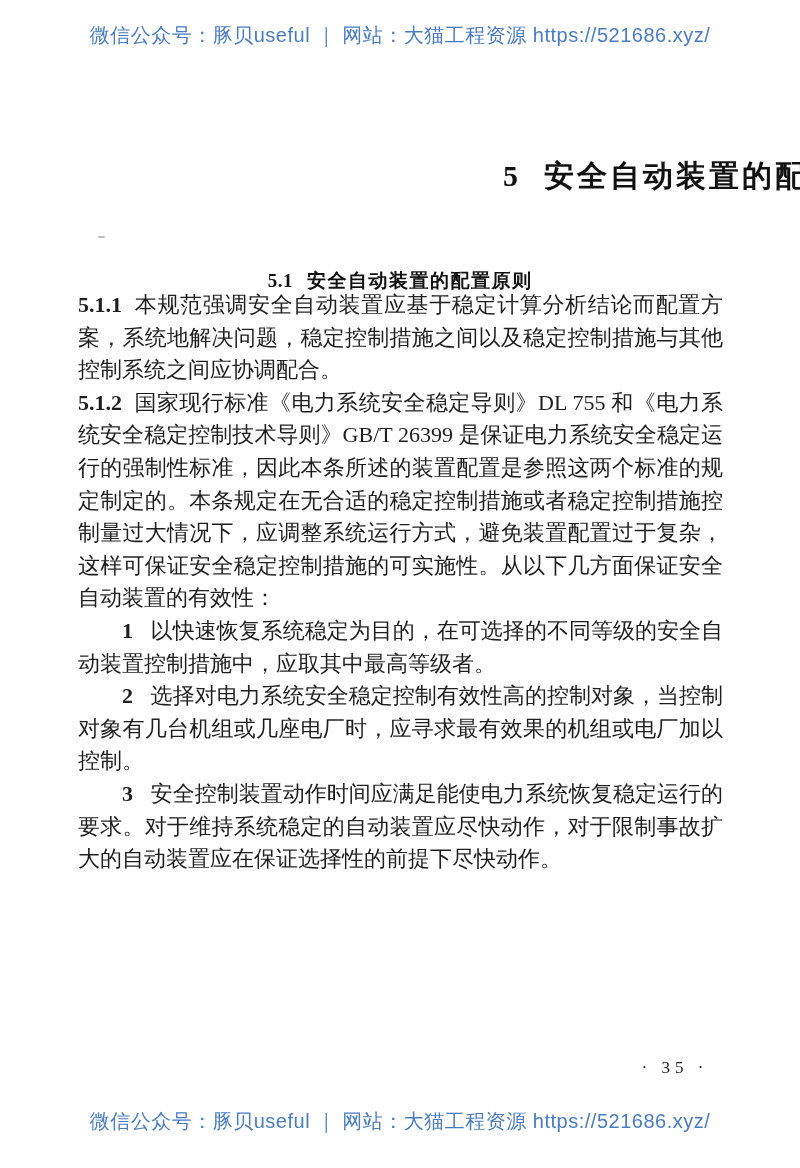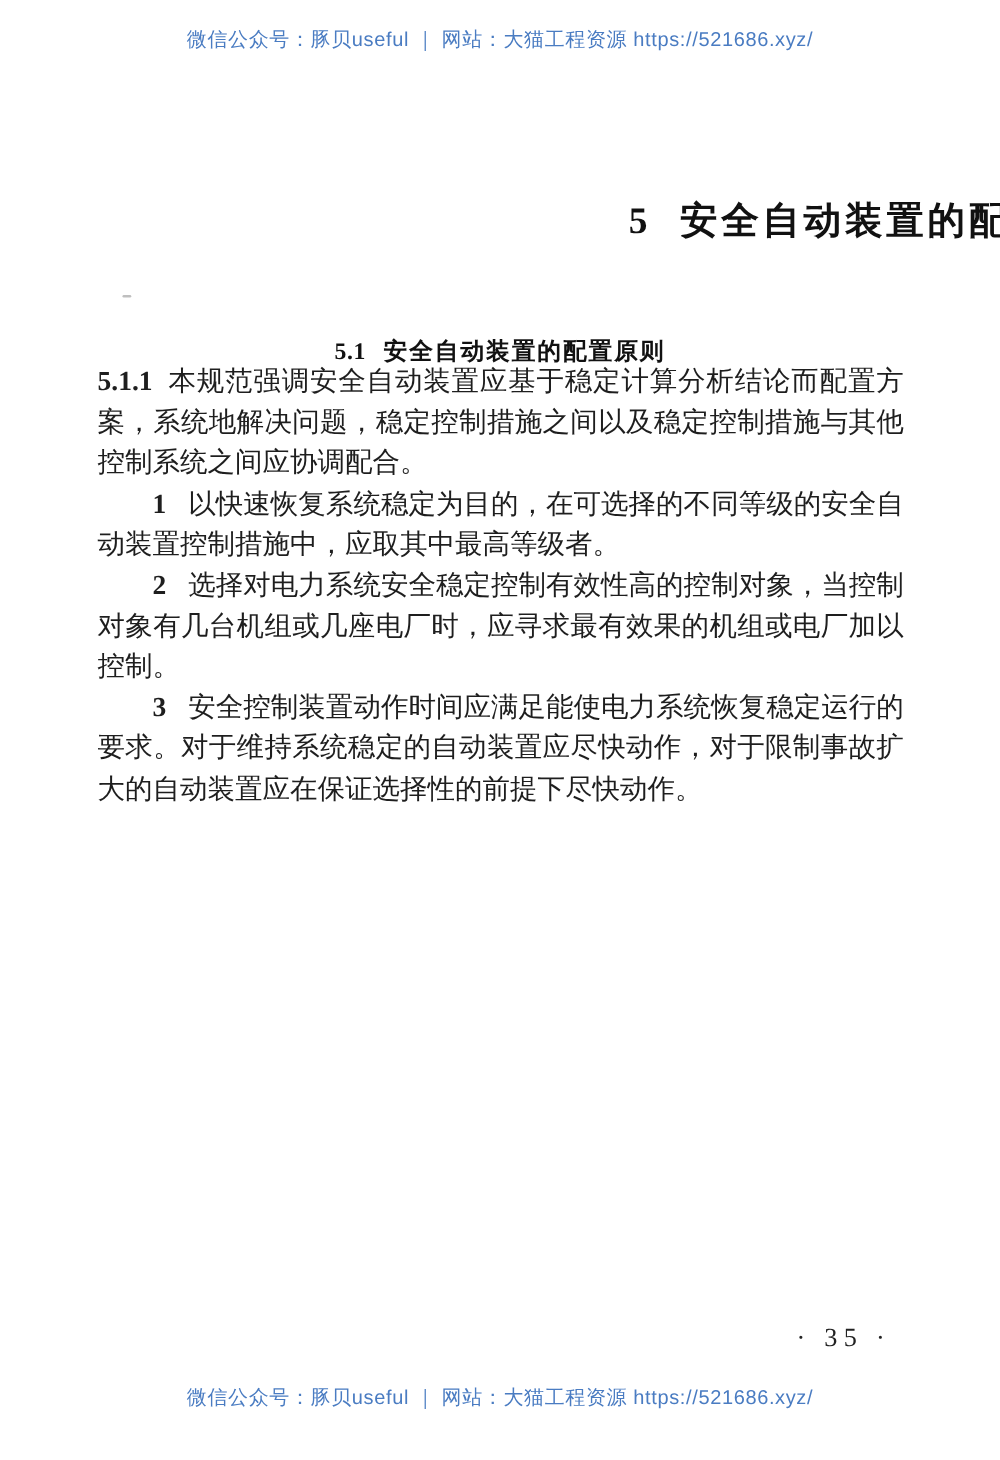--- a/index.html
+++ b/index.html
@@ -15,21 +15,21 @@
     overflow: hidden;
     font-family: "Liberation Serif", "DejaVu Serif", serif;
     color: #1d1d1d;
   }
   .watermark {
     position: absolute;
     left: 0;
     width: 100%;
     text-align: center;
     color: #4a7cc2;
-    font-size: 16px;
+    font-size: 20px;
     letter-spacing: 0.5px;
     font-family: "Liberation Sans", "DejaVu Sans", sans-serif;
   }
   .watermark.header { top: 22px; }
   .watermark.footer { top: 1108px; }
 
   .chapter-title {
     position: absolute;
     top: 156px;
     left: 0;
@@ -97,21 +97,21 @@
   .item .plabel {
     margin-right: 0.8em;
   }
 
   .pageno {
     position: absolute;
     top: 1058px;
     left: 630px;
     width: 90px;
     text-align: center;
-    font-size: 21px;
+    font-size: 17px;
     letter-spacing: 5px;
     color: #222;
     font-family: "Liberation Serif", "DejaVu Serif", serif;
   }
 </style>
 </head>
 <body>
 
 <div class="page">
 
@@ -124,20 +124,21 @@
   <div class="scan-artifact"></div>
 
   <div class="section-heading">
     <span class="sec-num">5.1</span><span>安全自动装置的配置原则</span>
   </div>
 
   <div class="body-text">
 
     <p class="para"><span class="plabel">5.1.1</span><span>本规范强调安全自动装置应基于稳定计算分析结论而配置方案，系统地解决问题，稳定控制措施之间以及稳定控制措施与其他控制系统之间应协调配合。</span></p>
 
+    <p class="para"><span class="plabel">5.1.2</span><span>国家现行标准《电力系统安全稳定导则》DL 755 和《电力系统安全稳定控制技术导则》GB/T 26399 是保证电力系统安全稳定运行的强制性标准，因此本条所述的装置配置是参照这两个标准的规定制定的。本条规定在无合适的稳定控制措施或者稳定控制措施控制量过大情况下，应调整系统运行方式，避免装置配置过于复杂，这样可保证安全稳定控制措施的可实施性。从以下几方面保证安全自动装置的有效性：</span></p>
 
     <p class="para item"><span class="plabel">1</span><span>以快速恢复系统稳定为目的，在可选择的不同等级的安全自动装置控制措施中，应取其中最高等级者。</span></p>
 
     <p class="para item"><span class="plabel">2</span><span>选择对电力系统安全稳定控制有效性高的控制对象，当控制对象有几台机组或几座电厂时，应寻求最有效果的机组或电厂加以控制。</span></p>
 
     <p class="para item"><span class="plabel">3</span><span>安全控制装置动作时间应满足能使电力系统恢复稳定运行的要求。对于维持系统稳定的自动装置应尽快动作，对于限制事故扩大的自动装置应在保证选择性的前提下尽快动作。</span></p>
 
 
 
   </div>

